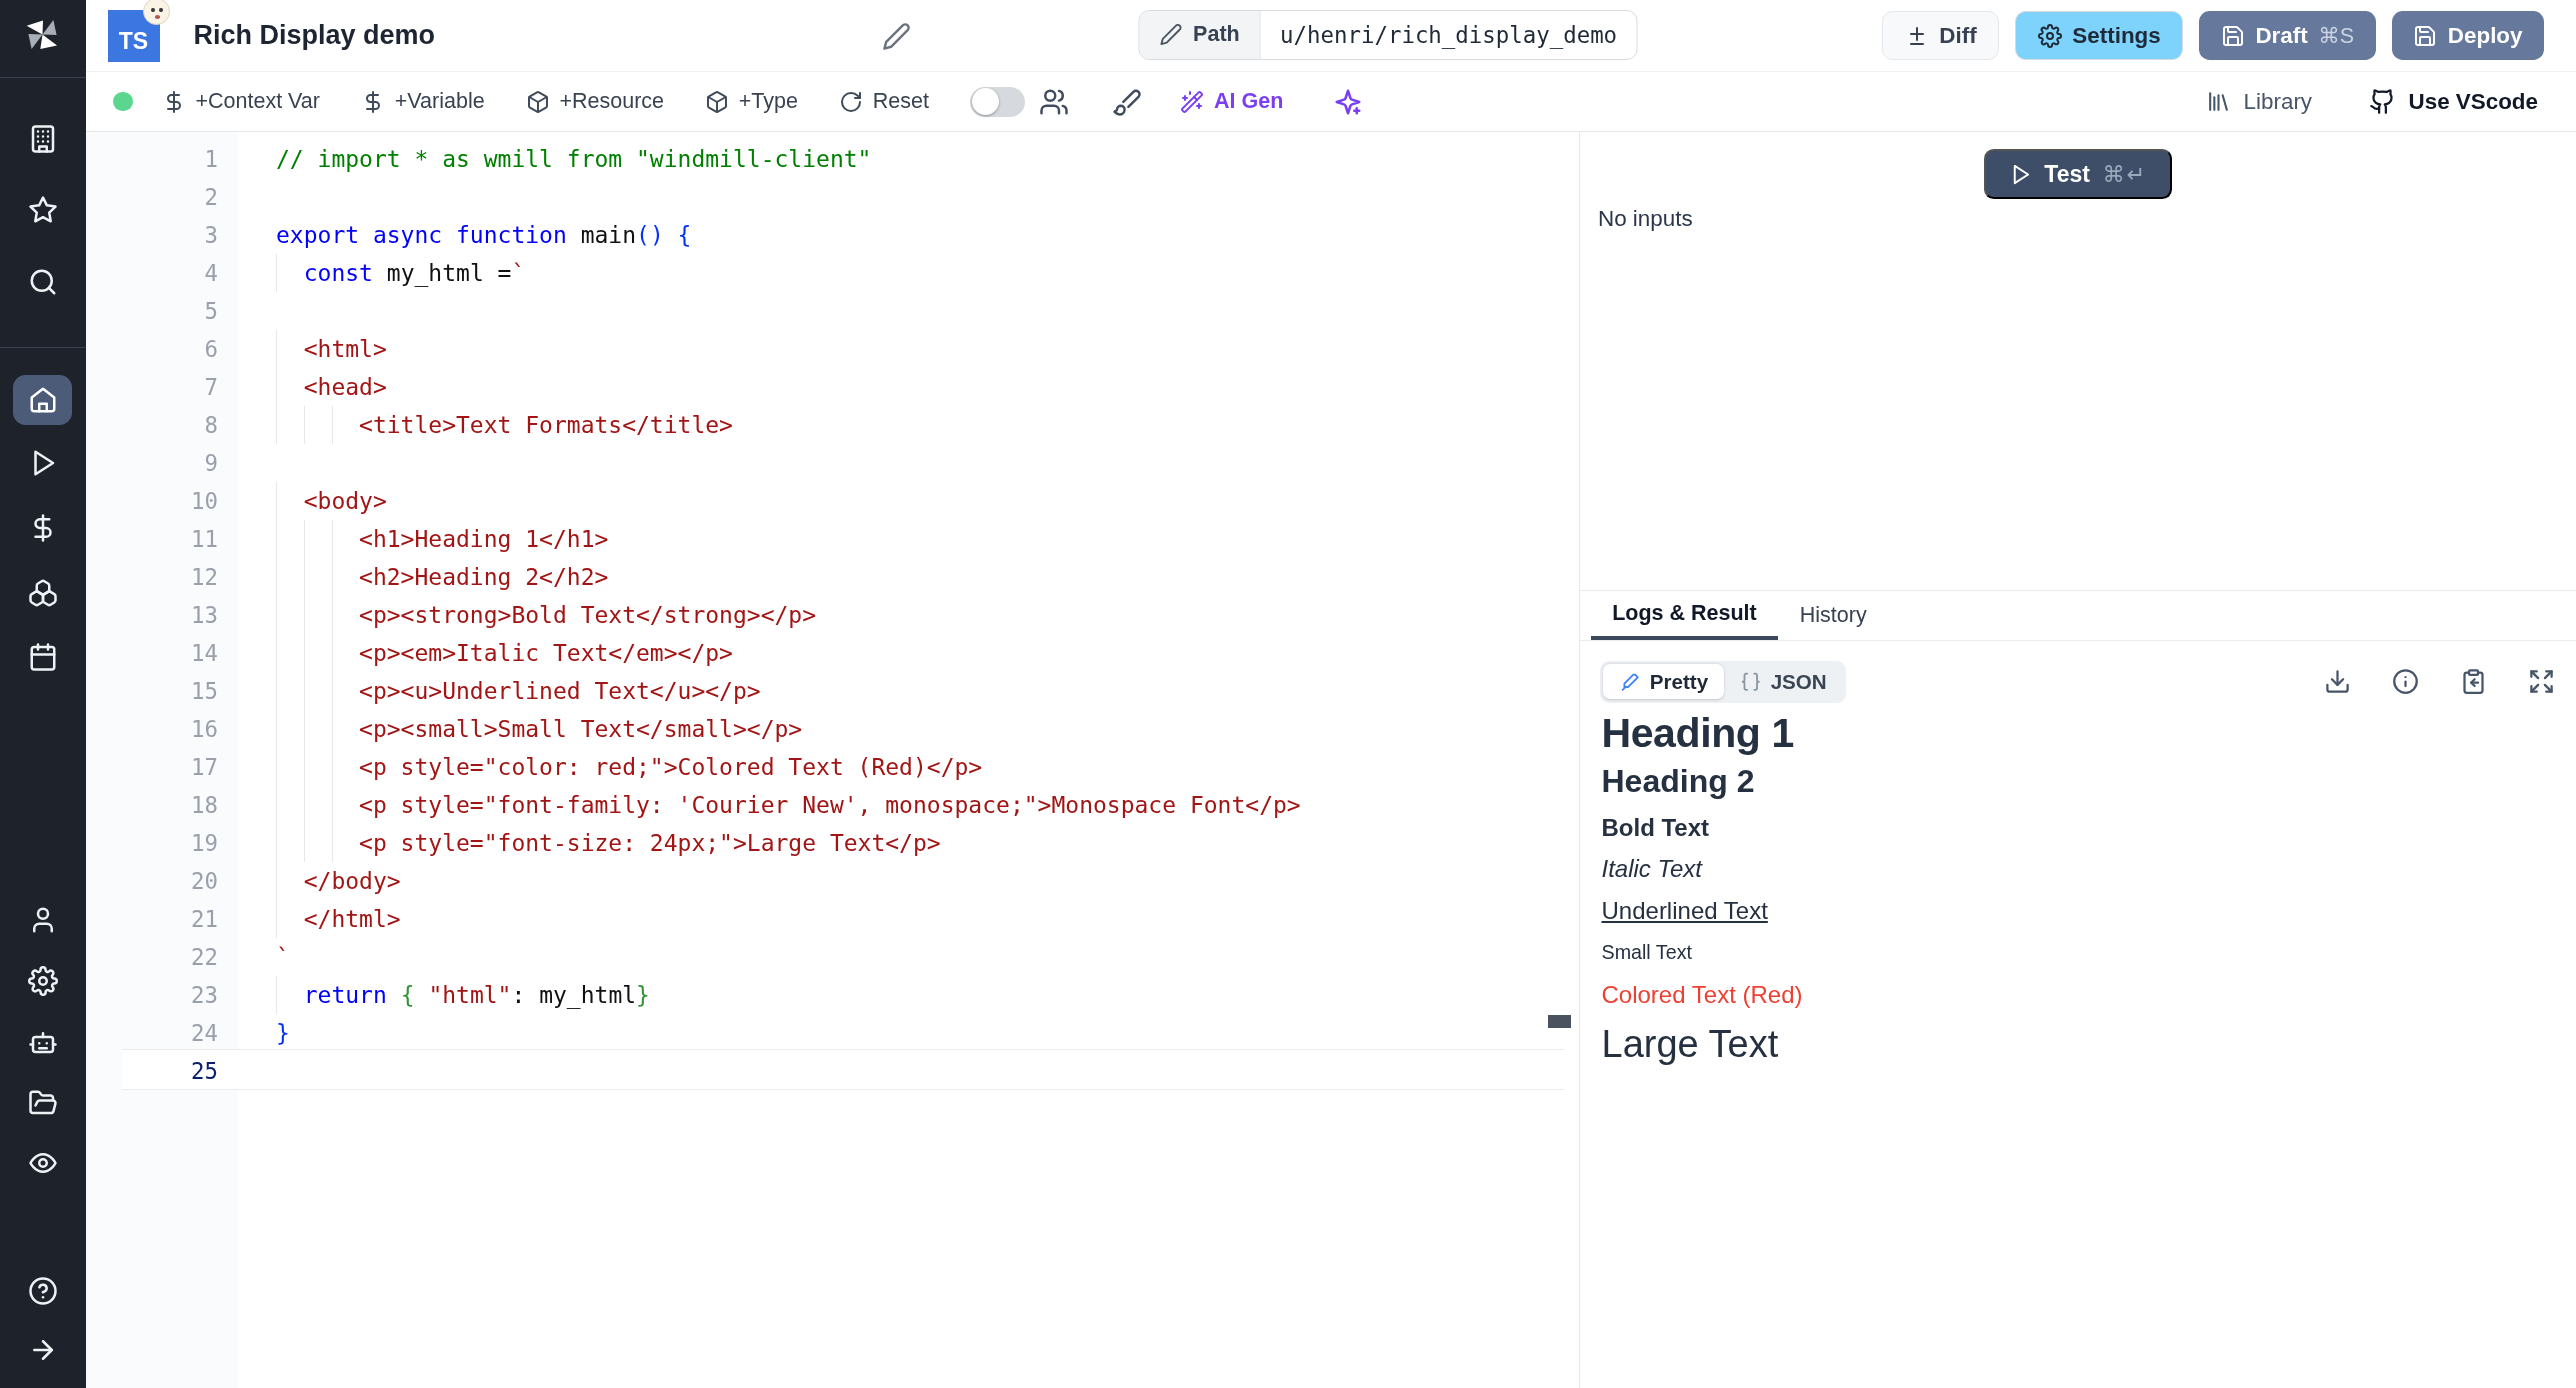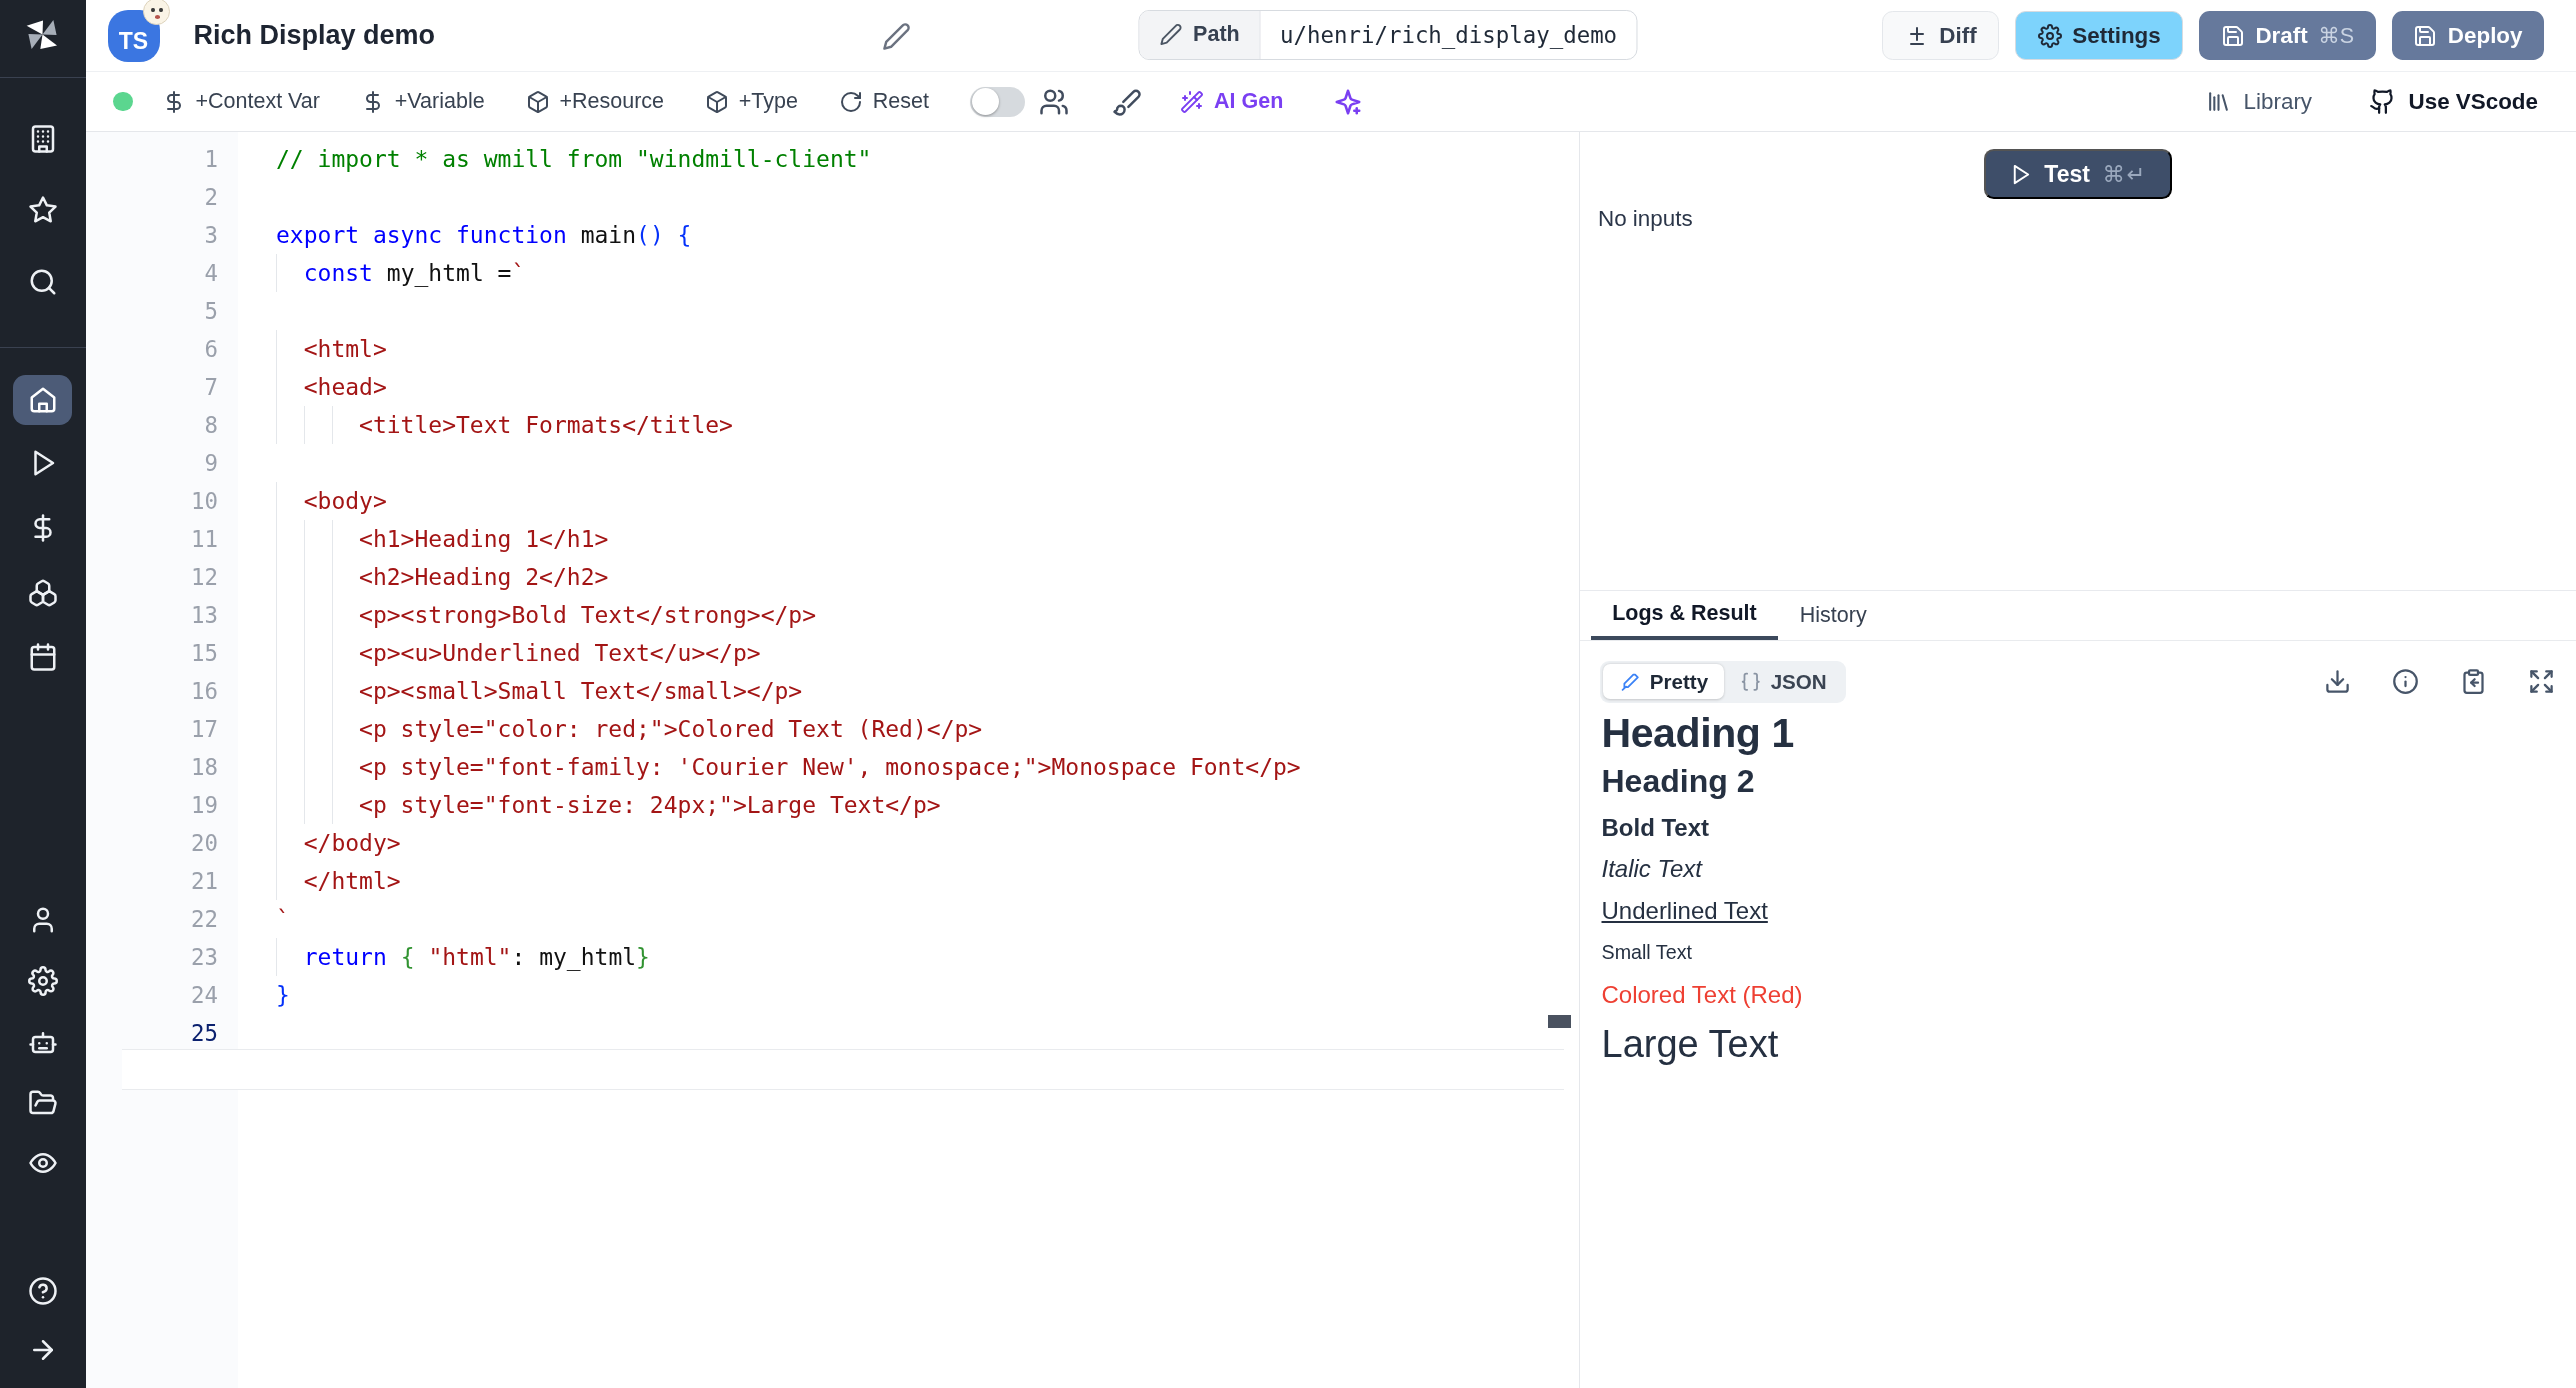--- a/index.html
+++ b/index.html
@@ -14,21 +14,21 @@
   .rail .active-pill { position:absolute; left:13.4px; width:59px; height:50px; border-radius:12.5px;
     background:var(--sidebar-active-bg,#4c5b77); display:flex; align-items:center; justify-content:center; color:#fff; }
   .rail .active-pill svg { width:30px; height:30px; }
   .logo { position:absolute; left:22.4px; top:14.3px; width:41px; height:41px; }
 
   .ic { fill:none; stroke:currentColor; stroke-width:2; stroke-linecap:round; stroke-linejoin:round; }
 
   
   .header { position:absolute; left:86px; top:0; right:0; height:72px; background:#fff;
     border-bottom:0.9px solid #eef0f3; display:flex; align-items:center; z-index:20; }
-  .ts-badge { position:relative; margin-left:21.5px; width:52px; height:52px; border-radius:20px;
+  .ts-badge { position:relative; margin-left:21.5px; width:52px; height:52px; border-radius:0;
     background:var(--accent-blue,#3b76e1); color:#fff; font-weight:bold; font-size:23px;
     display:flex; align-items:flex-end; justify-content:center; padding-bottom:6.3px; }
   .ts-sticker { position:absolute; top:-11.6px; right:-10.7px; width:27px; height:27px; border-radius:50%;
     background:#faf4e6; border:0.9px solid #ddd3bd; }
   .ts-sticker::before { content:''; position:absolute; left:7.2px; top:9px; width:3.6px; height:4.5px;
     border-radius:50%; background:#3a3a3a; box-shadow:8px 0 0 #3a3a3a; }
   .ts-sticker::after { content:''; position:absolute; left:10.7px; top:16px; width:5.4px; height:3.6px;
     border-radius:50%; background:#b5554d; }
   .title { margin-left:34px; font-size:27px; font-weight:bold; color:#1e2532; }
   .edit-pencil { position:absolute; left:796px; top:21.5px; width:29px; height:29px; color:#6b7280; }
@@ -390,20 +390,21 @@
       <div class="code-line"><span class="ln">4</span><span class="lc"><i class="guide" style="left: 0px;"></i><span style="color: rgb(17, 17, 17);">  </span><span style="color: rgb(0, 0, 255);">const</span><span style="color: rgb(17, 17, 17);"> my_html =</span><span style="color: rgb(163, 21, 21);">`</span></span></div>
       <div class="code-line"><span class="ln">5</span></div>
       <div class="code-line"><span class="ln">6</span><span class="lc"><i class="guide" style="left: 0px;"></i><span style="color: rgb(163, 21, 21);">  &lt;html&gt;</span></span></div>
       <div class="code-line"><span class="ln">7</span><span class="lc"><i class="guide" style="left: 0px;"></i><span style="color: rgb(163, 21, 21);">  &lt;head&gt;</span></span></div>
       <div class="code-line"><span class="ln">8</span><span class="lc"><i class="guide" style="left: 0px;"></i><i class="guide" style="left: 28px;"></i><i class="guide" style="left: 56px;"></i><span style="color: rgb(163, 21, 21);">      &lt;title&gt;Text Formats&lt;/title&gt;</span></span></div>
       <div class="code-line"><span class="ln">9</span></div>
       <div class="code-line"><span class="ln">10</span><span class="lc"><i class="guide" style="left: 0px;"></i><span style="color: rgb(163, 21, 21);">  &lt;body&gt;</span></span></div>
       <div class="code-line"><span class="ln">11</span><span class="lc"><i class="guide" style="left: 0px;"></i><i class="guide" style="left: 28px;"></i><i class="guide" style="left: 56px;"></i><span style="color: rgb(163, 21, 21);">      &lt;h1&gt;Heading 1&lt;/h1&gt;</span></span></div>
       <div class="code-line"><span class="ln">12</span><span class="lc"><i class="guide" style="left: 0px;"></i><i class="guide" style="left: 28px;"></i><i class="guide" style="left: 56px;"></i><span style="color: rgb(163, 21, 21);">      &lt;h2&gt;Heading 2&lt;/h2&gt;</span></span></div>
       <div class="code-line"><span class="ln">13</span><span class="lc"><i class="guide" style="left: 0px;"></i><i class="guide" style="left: 28px;"></i><i class="guide" style="left: 56px;"></i><span style="color: rgb(163, 21, 21);">      &lt;p&gt;&lt;strong&gt;Bold Text&lt;/strong&gt;&lt;/p&gt;</span></span></div>
+      <div class="code-line"><span class="ln">14</span><span class="lc"><i class="guide" style="left: 0px;"></i><i class="guide" style="left: 28px;"></i><i class="guide" style="left: 56px;"></i><span style="color: rgb(163, 21, 21);">      &lt;p&gt;&lt;em&gt;Italic Text&lt;/em&gt;&lt;/p&gt;</span></span></div>
       <div class="code-line"><span class="ln">15</span><span class="lc"><i class="guide" style="left: 0px;"></i><i class="guide" style="left: 28px;"></i><i class="guide" style="left: 56px;"></i><span style="color: rgb(163, 21, 21);">      &lt;p&gt;&lt;u&gt;Underlined Text&lt;/u&gt;&lt;/p&gt;</span></span></div>
       <div class="code-line"><span class="ln">16</span><span class="lc"><i class="guide" style="left: 0px;"></i><i class="guide" style="left: 28px;"></i><i class="guide" style="left: 56px;"></i><span style="color: rgb(163, 21, 21);">      &lt;p&gt;&lt;small&gt;Small Text&lt;/small&gt;&lt;/p&gt;</span></span></div>
       <div class="code-line"><span class="ln">17</span><span class="lc"><i class="guide" style="left: 0px;"></i><i class="guide" style="left: 28px;"></i><i class="guide" style="left: 56px;"></i><span style="color: rgb(163, 21, 21);">      &lt;p style="color: red;"&gt;Colored Text (Red)&lt;/p&gt;</span></span></div>
       <div class="code-line"><span class="ln">18</span><span class="lc"><i class="guide" style="left: 0px;"></i><i class="guide" style="left: 28px;"></i><i class="guide" style="left: 56px;"></i><span style="color: rgb(163, 21, 21);">      &lt;p style="font-family: 'Courier New', monospace;"&gt;Monospace Font&lt;/p&gt;</span></span></div>
       <div class="code-line"><span class="ln">19</span><span class="lc"><i class="guide" style="left: 0px;"></i><i class="guide" style="left: 28px;"></i><i class="guide" style="left: 56px;"></i><span style="color: rgb(163, 21, 21);">      &lt;p style="font-size: 24px;"&gt;Large Text&lt;/p&gt;</span></span></div>
       <div class="code-line"><span class="ln">20</span><span class="lc"><i class="guide" style="left: 0px;"></i><span style="color: rgb(163, 21, 21);">  &lt;/body&gt;</span></span></div>
       <div class="code-line"><span class="ln">21</span><span class="lc"><i class="guide" style="left: 0px;"></i><span style="color: rgb(163, 21, 21);">  &lt;/html&gt;</span></span></div>
       <div class="code-line"><span class="ln">22</span><span class="lc"><span style="color: rgb(163, 21, 21);">`</span></span></div>
       <div class="code-line"><span class="ln">23</span><span class="lc"><i class="guide" style="left: 0px;"></i><span style="color: rgb(17, 17, 17);">  </span><span style="color: rgb(0, 0, 255);">return</span><span style="color: rgb(17, 17, 17);"> </span><span style="color: rgb(49, 147, 49);">{</span><span style="color: rgb(17, 17, 17);"> </span><span style="color: rgb(163, 21, 21);">"html"</span><span style="color: rgb(17, 17, 17);">: my_html</span><span style="color: rgb(49, 147, 49);">}</span></span></div>
       <div class="code-line"><span class="ln">24</span><span class="lc"><span style="color: rgb(4, 49, 250);">}</span></span></div>

